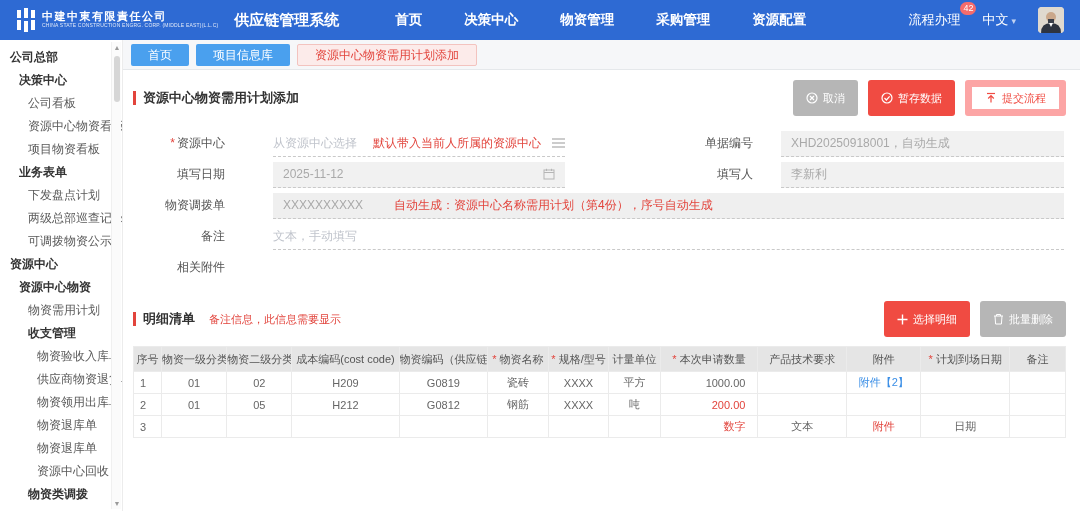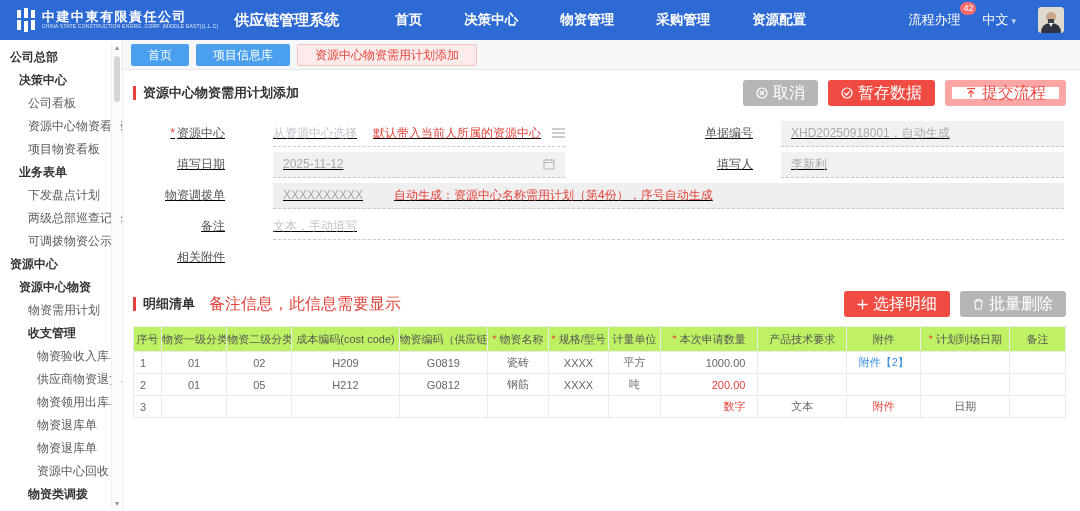--- a/index.html
+++ b/index.html
@@ -4,21 +4,21 @@
 <style>
   * { margin:0; padding:0; box-sizing:border-box; }
   html,body { width:1080px; height:511px; overflow:hidden; background:#fff;
     font-family:"Liberation Sans","DejaVu Sans",sans-serif; }
 
   
   .header { height:40px; background:#2e6ad3; display:flex; align-items:center;
     padding:0 16px; color:#fff; }
   .logo-wrap { display:flex; align-items:center; }
   .logo-text { margin-left:6px; line-height:1.1; }
-  .logo-cn { font-size:13px; font-weight:bold; letter-spacing:1.5px; font-family:Liberation Sans, sans-serif; }
+  .logo-cn { font-size:11px; font-weight:bold; letter-spacing:1.5px; font-family:Liberation Mono, monospace; }
   .logo-en { font-size:5px; color:rgba(255,255,255,.85); letter-spacing:.2px; }
   .sys-name { margin-left:16px; font-size:15px; font-weight:bold; }
   .nav { display:flex; margin-left:56px; gap:42px; }
   .nav-item { font-size:13.5px; font-weight:bold; cursor:pointer; }
   .h-right { margin-left:auto; display:flex; align-items:center; gap:22px; }
   .process { position:relative; font-size:13px; cursor:pointer; }
   .badge { position:absolute; top:-9px; right:-16px; background:#f56c6c; color:#fff;
     font-size:9px; min-width:15px; height:13px; line-height:13px; border-radius:8px;
     text-align:center; padding:0 3px; }
   .lang { font-size:13px; cursor:pointer; }
@@ -53,29 +53,29 @@
     border-radius:2px; background:#4aa0ee; color:#fff; cursor:pointer; }
   .tab.active { background:#fcebea; color:#e2443c; border:1px solid #f3c3bf;
     line-height:20px; }
 
   
   .content { flex:1; background:#fff; padding:8px 14px 0 10px; overflow:hidden; }
   .page-head { display:flex; justify-content:space-between; align-items:center; margin-top:2px; }
   .sec-title { display:flex; align-items:center; font-size:13px; font-weight:bold; color:#333; }
   .red-bar { width:3px; height:14px; background:#e2443c; margin-right:7px; flex:none; }
   .btns { display:flex; gap:10px; }
-  .btn { height:26px; display:inline-flex; align-items:center; gap:5px; padding:0 13px;
-    font-size:16px; border-radius:3px; border:none; cursor:pointer; }
+  .btn { height:36px; display:inline-flex; align-items:center; gap:5px; padding:0 13px;
+    font-size:11px; border-radius:3px; border:none; cursor:pointer; }
   .btn svg { display:block; }
   .btn-gray { background:#b6b6b6; color:#fff; }
   .btn-red { background:#f04b42; color:#fff; }
   .btn-outline { background:#fff; border:7px solid #fca5a5; color:#f04b42; }
 
   
-  .form { margin-top:12px;text-decoration:underline; }
+  .form { margin-top:12px; }
   .frow { display:flex; align-items:center; height:31px; font-size:12px; color:#555; }
   .flabel { width:92px; text-align:right; flex:none; }
   .flabel .req { color:#e2443c; margin-right:2px; }
   .gap1 { width:48px; flex:none; }
   .fld { display:flex; align-items:center; height:26px;
     border-bottom:1px dashed #c9c9c9; min-width:0; }
   .f-left { width:292px; flex:none; }
   .f-grow { flex:1; margin-right:2px; }
   .f-attach { width:362px; flex:none; }
   .flabel2 { width:112px; text-align:right; flex:none; margin-left:76px; }
@@ -84,26 +84,26 @@
   .note-red { color:#e2443c; }
   .readonly { background:#f1f1f1; color:#a9a9a9; padding:0 10px; }
   .bar-gray { background:#efefef; padding:0 10px; color:#a9a9a9;gap:31px; }
   .fld .right-ico { margin-left:auto; color:#9a9a9a; display:flex; align-items:center; }
   .link { color:#3a8ee6; cursor:pointer; }
   .attach-split { color:#666; font-size:9px; margin:0 10px 0 8px; cursor:pointer; }
   .attach-div { width:1px; height:12px; background:#ddd; margin-left:8px; }
 
   
   .detail-head { display:flex; align-items:center; margin-top:18px; }
-  .detail-note { color:#e2443c; font-size:16px; margin-left:14px; }
+  .detail-note { color:#e2443c; font-size:11px; margin-left:14px; }
   .detail-btns { margin-left:auto; display:flex; gap:10px; }
 
   table { width:100%; border-collapse:collapse; table-layout:fixed;
     font-size:11px; color:#666; margin-top:9px; }
-  th { background:#bef264; font-weight:normal; color:#555; height:25px;
+  th { background:#e5e5e5; font-weight:normal; color:#555; height:25px;
     border:1px solid #ebebeb; overflow:hidden; white-space:nowrap;text-align:center; }
   th .req { color:#e2443c; }
   td { height:22px; border:1px solid #ebebeb; text-align:center;
     overflow:hidden; white-space:nowrap; }
   td.ta-l { text-align:left; padding-left:6px; }
   td.ta-r { text-align:right; padding-right:12px; }
   .c-red { color:#e2443c; }
   .c-link { color:#3a8ee6; cursor:pointer; }
 </style>
 </head>

